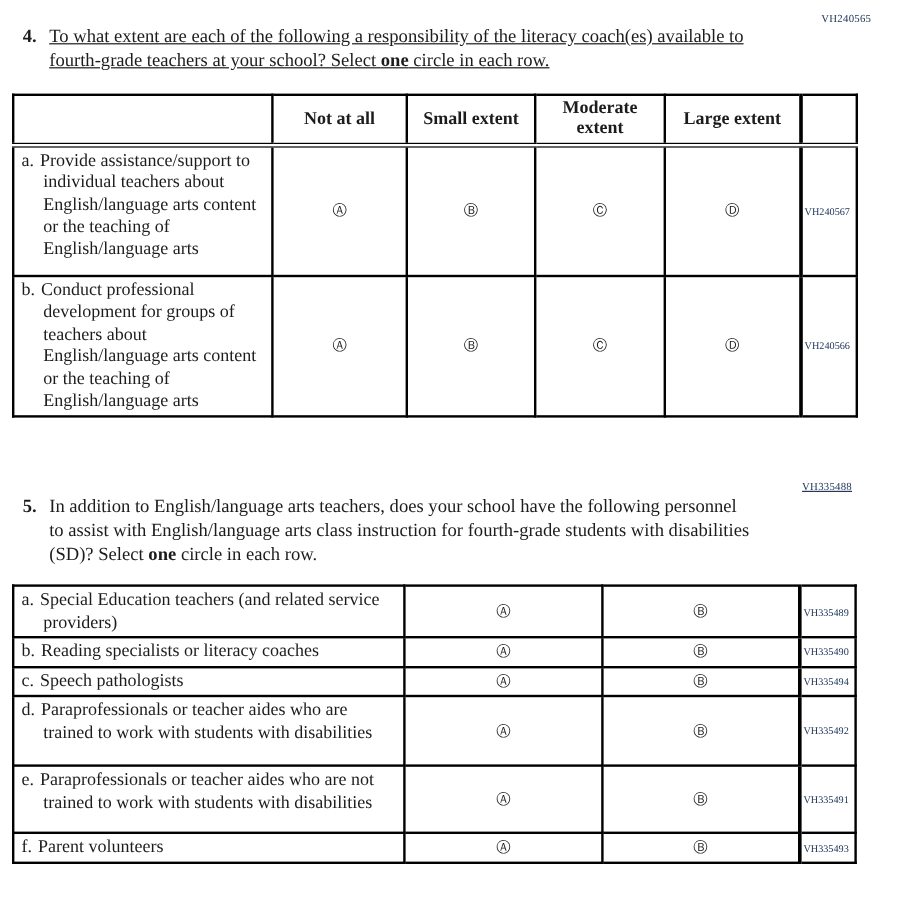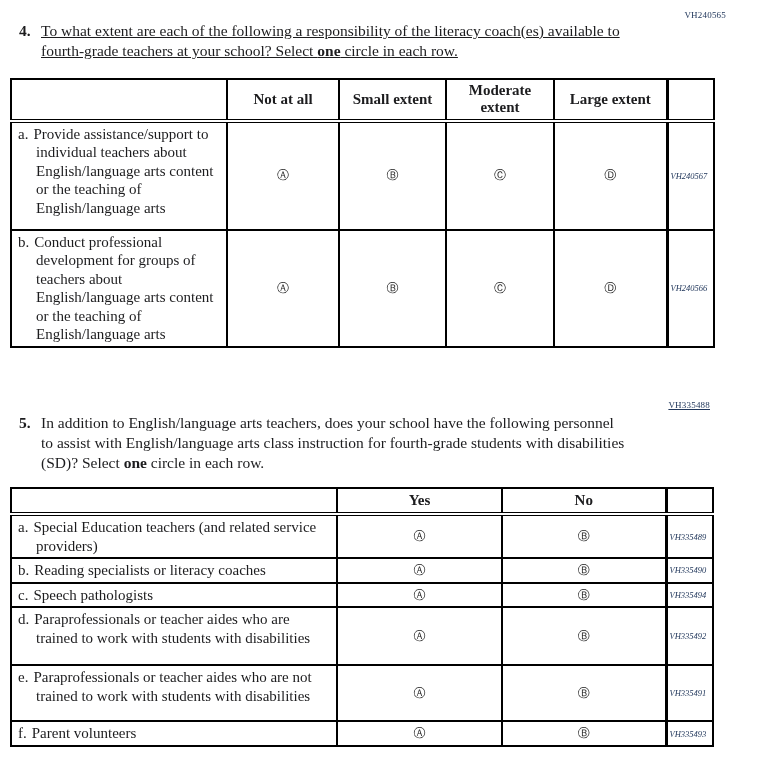--- a/index.html
+++ b/index.html
@@ -38,21 +38,21 @@
     padding:2px 3px 2px 24px; text-indent:-18px;
   }
   .ltr { padding-right:5px; }
   .opt {
     text-align:center; vertical-align:middle;
     font-family:"DejaVu Sans",sans-serif; font-size:12px; color:#1b1b1b; cursor:pointer;
   }
   .codecell {
     border-left:3px solid #000 !important;
     font-size:8.5px; color:#22385c; padding:1px 1px 1px 2px;
-    vertical-align:middle; text-align:left;font-style:italic;
+    vertical-align:middle; text-align:left;
   }
   
   #table-q4 tr.hdr  { height:41px; }
   #table-q4 tr.ra   { height:109px; }
   #table-q4 tr.rb   { height:105px;padding-left:48px; }
   #table-q5 tr.hdr  { height:26px; }
   #table-q5 tr.ra   { height:40px; }
   #table-q5 tr.rb   { height:22px; }
   #table-q5 tr.rc   { height:22px; }
   #table-q5 tr.rd   { height:58px;border-radius:14px; }
@@ -116,26 +116,20 @@
   </div>
 
   <table class="survey" id="table-q5">
     <colgroup>
       <col style="width:326px">
         <col style="width:165px">
         <col style="width:164px">
         <col style="width:47px">
     </colgroup>
     <tbody>
-        <tr class="hdr">
-      <th></th>
-      <th>Yes</th>
-      <th>No</th>
-      <th class="codecell"></th>
-    </tr>
     <tr class="ra">
       <td class="lbl"><span class="ltr">a.</span><span>Special Education teachers (and related service providers)</span></td>
       <td class="opt">Ⓐ</td>
       <td class="opt">Ⓑ</td>
       <td class="codecell">VH335489</td>
     </tr>
     <tr class="rb">
       <td class="lbl"><span class="ltr">b.</span><span>Reading specialists or literacy coaches</span></td>
       <td class="opt">Ⓐ</td>
       <td class="opt">Ⓑ</td>

